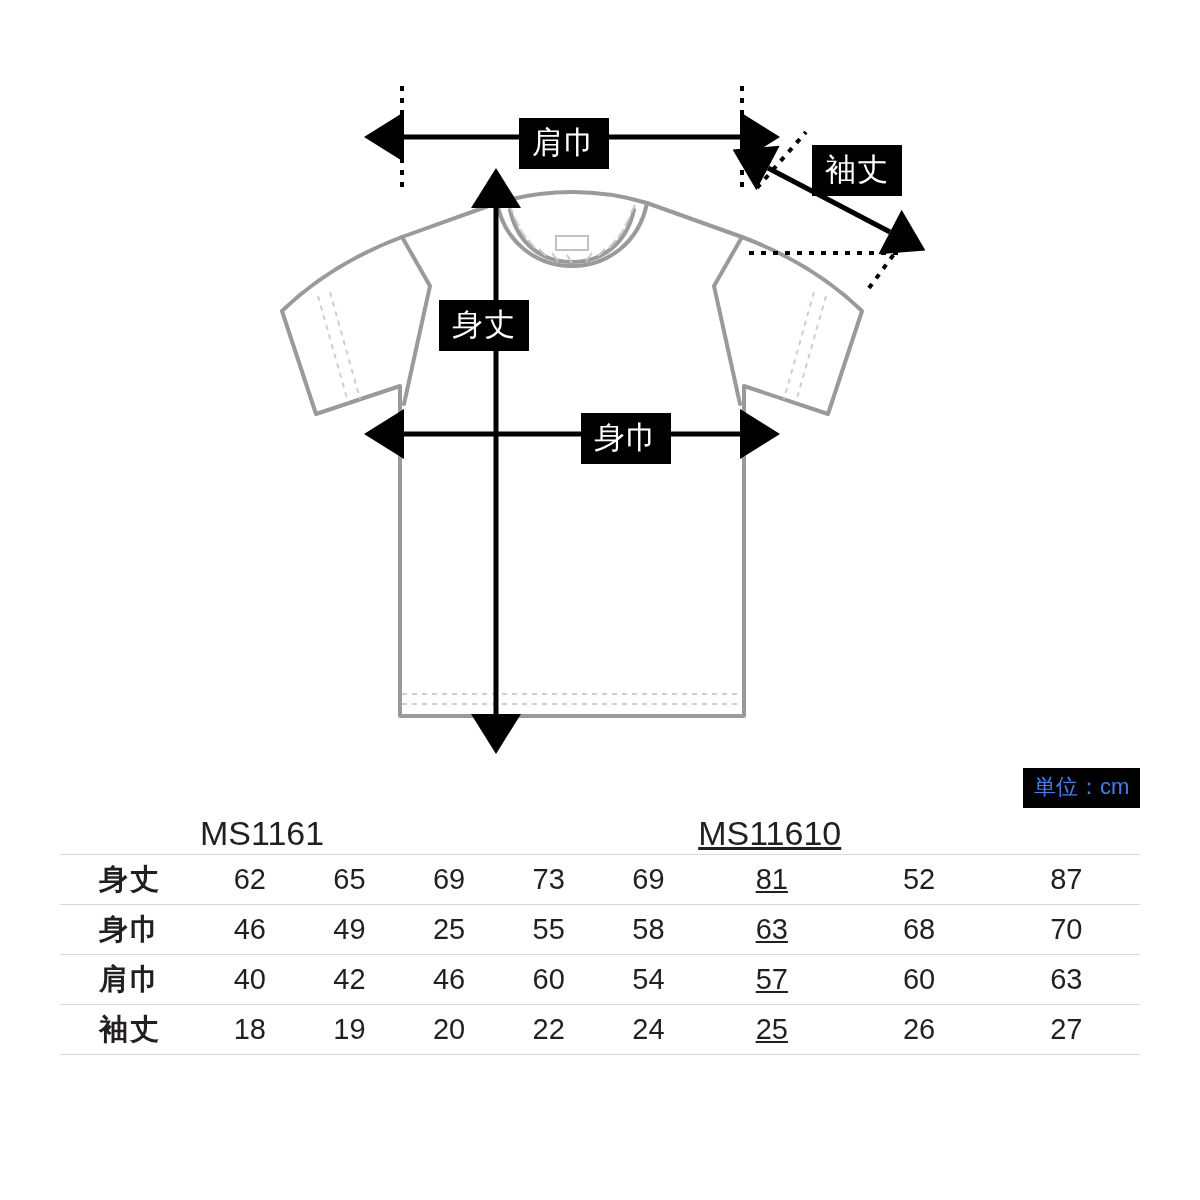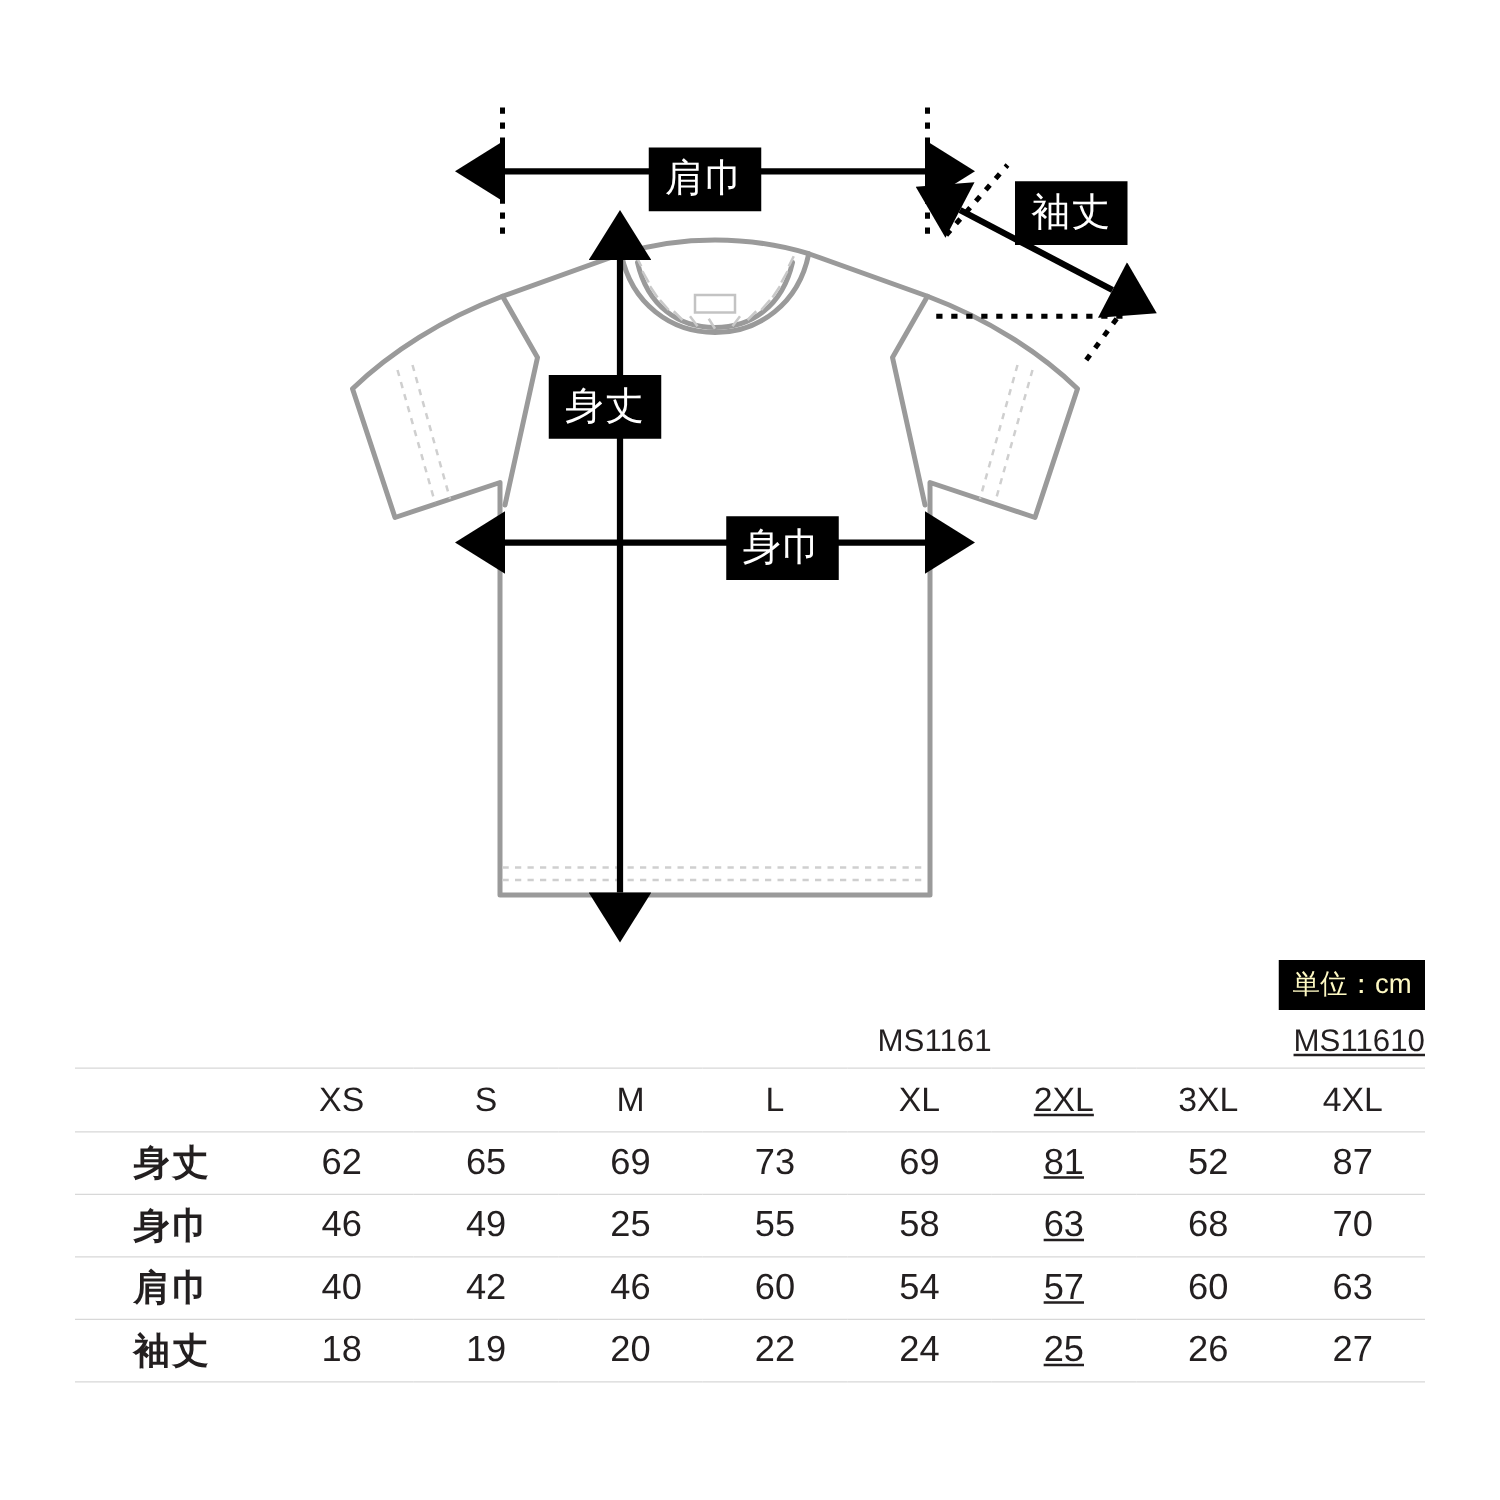--- a/index.html
+++ b/index.html
@@ -45,21 +45,21 @@
   #tag-kataha  { left: 519px; top: 118px; }
   #tag-sodetake{ left: 812px; top: 145px; }
   #tag-mitake  { left: 439px; top: 300px; }
   #tag-mihaba  { left: 581px; top: 413px; }
 
   #tag-unit {
     position: absolute;
     left: 1023px;
     top: 768px;
     background: #000000;
-    color: #fef9c3;
+    color: #3b82f6;
     font-size: 22px;
     line-height: 1;
     padding: 8px 11px 10px 11px;
     white-space: nowrap;
   }
 
   
   #size-table {
     position: absolute;
     left: 60px;
@@ -70,23 +70,23 @@
   }
   #size-table td, #size-table th {
     border: 0;
     padding: 0;
   }
   #size-table tr.rule > * {
     border-bottom: 1px solid #d8d8d8;
   }
   .model-row td {
     height: 42px;
-    font-size: 25px;
-    color: #231f20;
-    text-align: right;
+    font-size: 34px;
+    color: #231f20;
+    text-align: left;
     vertical-align: middle;
     font-weight: normal;
   }
   .head-row td {
     height: 50px;
     font-size: 27px;
     color: #231f20;
     text-align: center;
     vertical-align: middle;
   }
@@ -211,31 +211,20 @@
 <div id="tag-unit">単位：cm</div>
 
 <table id="size-table">
   <tbody>
     <tr class="model-row rule">
       <td class="col-label"></td>
       <td colspan="5">MS1161</td>
       <td colspan="3" class="dotted-left">MS11610</td>
     </tr>
 
-    <tr class="head-row rule">
-      <td class="col-label"></td>
-      <td class="col-size">XS</td>
-      <td class="col-size">S</td>
-      <td class="col-size">M</td>
-      <td class="col-size">L</td>
-      <td class="col-size">XL</td>
-      <td class="col-size dotted-left">2XL</td>
-      <td class="col-size">3XL</td>
-      <td class="col-size">4XL</td>
-    </tr>
 
     <tr class="data-row rule">
       <td class="rowlabel">身丈</td>
       <td>62</td>
       <td>65</td>
       <td>69</td>
       <td>73</td>
       <td>69</td>
       <td class="dotted-left">81</td>
       <td>52</td>

